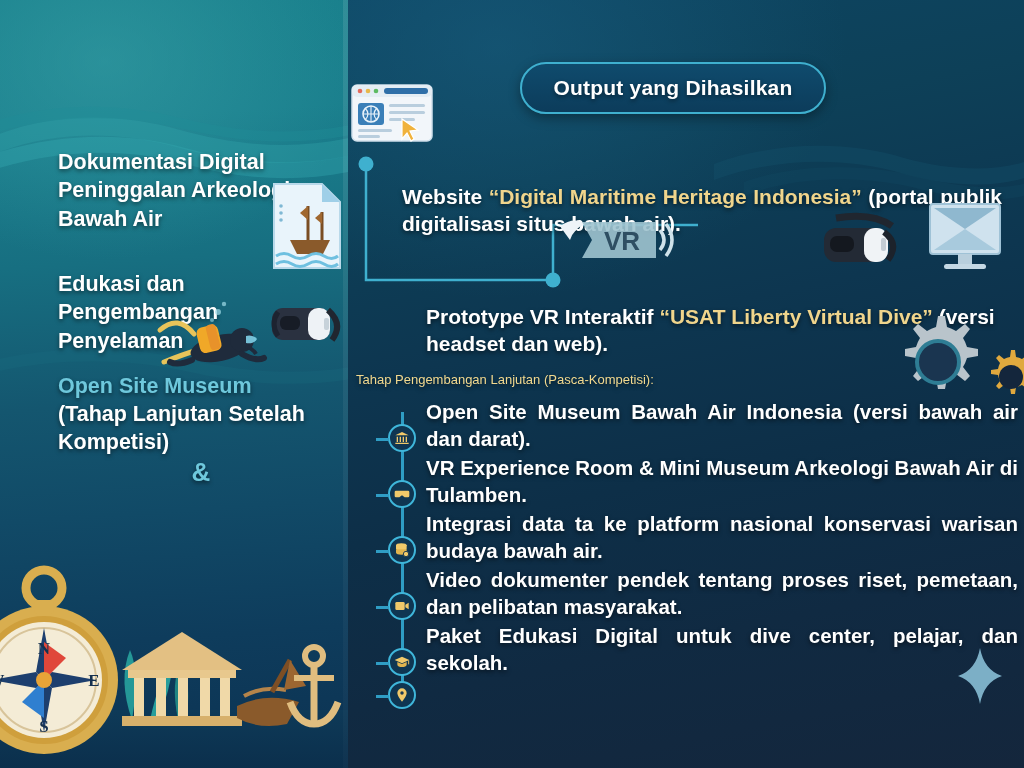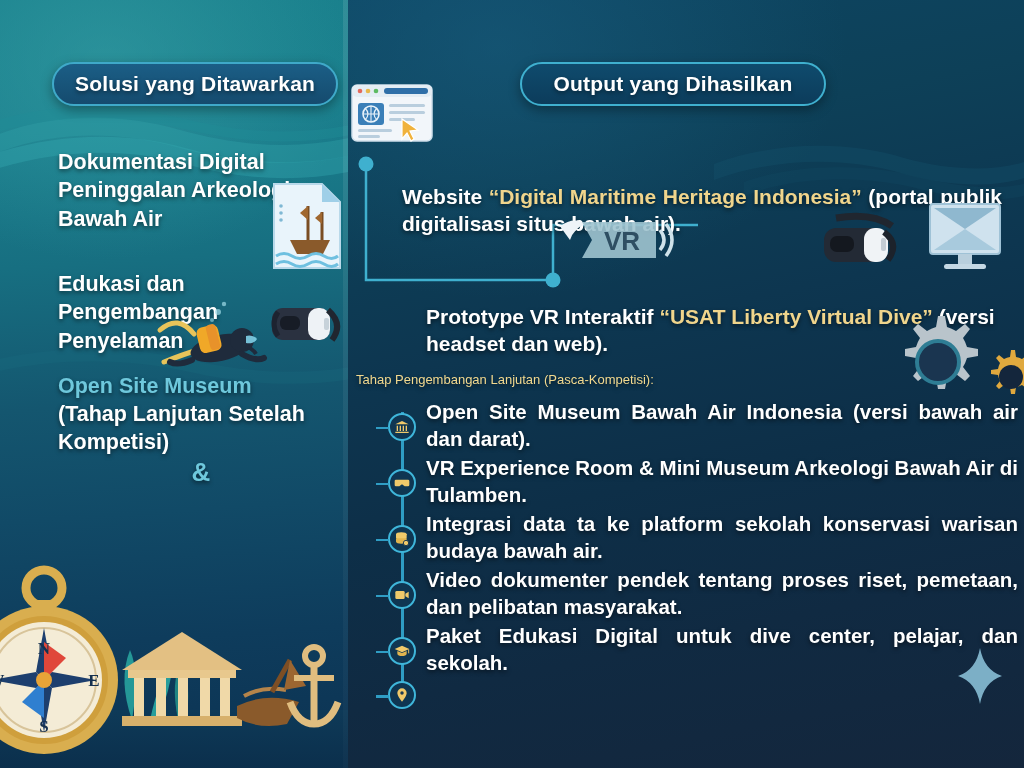--- a/index.html
+++ b/index.html
@@ -42,21 +42,21 @@
     border-radius:40px; color:#fff; font-weight:bold; letter-spacing:.2px;
     text-shadow:0 2px 4px rgba(0,0,0,.45);
     box-shadow:0 4px 12px rgba(0,0,0,.35);
   }
   #pill-left{
     left:52px; top:62px; width:286px; height:44px; font-size:21px;
     background:linear-gradient(180deg,#1b5e86,#154b6e);
     border:2px solid #3fa9c9;
   }
   #pill-right{
-    left:172px; top:62px; width:306px; height:44px; font-size:21px;
+    left:172px; top:62px; width:306px; height:52px; font-size:21px;
     background:linear-gradient(180deg,#0f4b6d,#0c3c5b);
     border:2px solid #3fb0cf;
   }
 
   
   .lp-text{
     position:absolute; color:#ffffff; font-weight:bold; font-size:21.5px;
     line-height:1.32; text-shadow:0 2px 4px rgba(0,0,0,.5);
     width:286px;
   }
@@ -81,21 +81,21 @@
     color:#f2d98f; font-weight:normal; font-size:13px;
     text-shadow:0 2px 4px rgba(0,0,0,.55);
   }
 
   
   .timeline{ position:absolute; left:40px; top:398px; width:634px; }
   .tl-spine{
     position:absolute; left:13px; top:14px; width:3px; height:290px;
     background:#2f9dc4;
   }
-  .tl-row{ position:relative; display:flex; align-items:center; margin-bottom:2px; min-height:28px; }
+  .tl-row{ position:relative; display:flex; align-items:flex-end; margin-bottom:2px; min-height:28px; }
   .tl-node{
     position:relative; flex:0 0 28px; width:28px; height:28px; border-radius:50%;
     border:2.5px solid #3fb6da; background:#0f3652;
     display:flex; align-items:center; justify-content:center; margin-right:10px;
     z-index:2; margin-top:3px;
   }
   .tl-node::before{
     content:""; position:absolute; left:-14px; top:50%; width:13px; height:2.5px; background:#2f9dc4;
   }
   .tl-text{
@@ -121,23 +121,20 @@
     <svg class="lp-waves" viewBox="0 0 400 90" preserveAspectRatio="none">
       <path d="M0,46 C60,18 130,14 200,34 C265,52 330,56 400,34 L400,52 C330,74 265,70 200,52 C130,32 60,36 0,64 Z" fill="#2fa0a8" opacity=".55"></path>
       <path d="M0,62 C70,38 140,34 205,52 C270,70 335,72 400,52 L400,68 C335,88 270,86 205,68 C140,50 70,54 0,78 Z" fill="#37b0b6" opacity=".45"></path>
       <path d="M0,30 C60,8 130,4 200,22 C265,38 330,42 400,22 L400,32 C330,52 265,48 200,32 C130,16 60,20 0,42 Z" fill="#1f8d98" opacity=".5"></path>
     </svg>
 
     <svg class="lp-waves2" viewBox="0 0 420 70" preserveAspectRatio="none">
       <path d="M0,36 C70,16 150,14 220,30 C290,46 360,46 420,28 L420,40 C360,58 290,58 220,42 C150,26 70,28 0,48 Z" fill="#1a6d80" opacity=".55"></path>
     </svg>
 
-    <div class="pill" id="pill-left">
-      <span>Solusi yang Ditawarkan</span>
-    </div>
 
     <div class="lp-text" id="lp-item1">Dokumentasi Digital Peninggalan Arkeologi Bawah Air</div>
     <div class="lp-text" id="lp-item2">Edukasi dan Pengembangan Penyelaman</div>
     <div class="lp-text" id="lp-item3-title">Open Site Museum</div>
     <div class="lp-text" id="lp-item3-sub">(Tahap Lanjutan Setelah Kompetisi)</div>
     <div class="lp-text" id="lp-amp">&amp;</div>
 
     <svg class="illus" style="left:268px; top:180px; width:78px; height:92px;" viewBox="0 0 78 92">
       <path d="M6,4 H54 L72,22 V88 H6 Z" fill="#e9f4fb" stroke="#b9d9ea" stroke-width="2"></path>
       <path d="M54,4 L72,22 H54 Z" fill="#9fcfe8"></path>
@@ -338,21 +335,21 @@
 
       <div class="tl-row">
         <div class="tl-node">
           <svg viewBox="0 0 24 24" width="16" height="16">
               <ellipse cx="11" cy="5" rx="8" ry="3" fill="#f0c96a"></ellipse>
               <path d="M3 5v5c0 1.6 3.6 3 8 3s8-1.4 8-3V5" fill="#f0c96a"></path>
               <path d="M3 11v5c0 1.6 3.6 3 8 3s8-1.4 8-3v-5" fill="#e0b44f"></path>
               <circle cx="18" cy="18" r="4" fill="#f0c96a" stroke="#1c3a52" stroke-width="1.4"></circle>
             </svg>
         </div>
-        <div class="tl-text">Integrasi data ta ke platform sekolah konservasi warisan budaya bawah air.</div>
+        <div class="tl-text">Integrasi data ta ke platform nasional konservasi warisan budaya bawah air.</div>
       </div>
 
       <div class="tl-row">
         <div class="tl-node">
           <svg viewBox="0 0 24 24" width="16" height="16">
               <rect x="2" y="6" width="14" height="12" rx="2" fill="#f0c96a"></rect>
               <path d="M17 10l5-3v10l-5-3z" fill="#f0c96a"></path>
             </svg>
         </div>
         <div class="tl-text">Video dokumenter pendek tentang proses riset, pemetaan, dan pelibatan masyarakat.</div>

